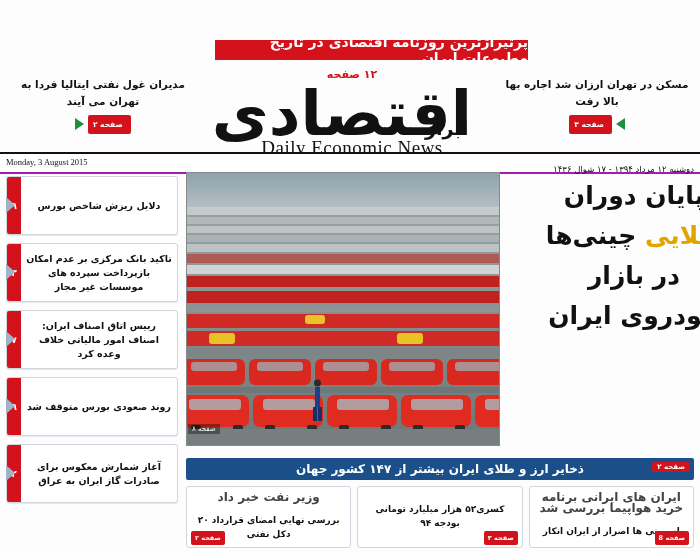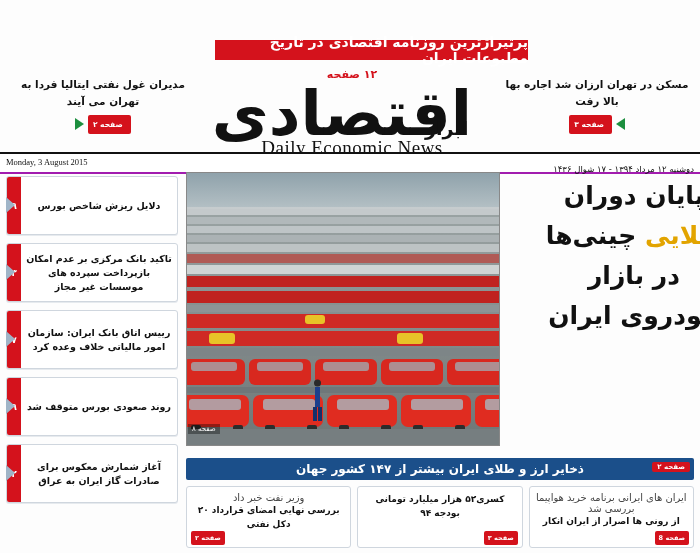--- a/index.html
+++ b/index.html
@@ -160,22 +160,22 @@
     position:absolute;left:186px;top:486px;width:508px;height:62px;
     display:flex;flex-direction:row-reverse;gap:6px;
   }
   .bbox{
     flex:1;border:1px solid #cfd6de;border-radius:3px;background:#fff;
     position:relative;direction:rtl;text-align:center;
     padding:5px 6px 0 6px;
     font-size:9px;font-weight:bold;color:#111;line-height:14px;
   }
   .bbox .lead{
-    font-size:10px;font-weight:normal;color:#444;line-height:11px;
-    display:block;margin-bottom:0;
+    font-size:12px;font-weight:bold;color:#444;line-height:11px;
+    display:block;margin-bottom:10px;
   }
   .bbox .ptag{
     position:absolute;right:4px;bottom:2px;
     background:#d4121c;color:#fff;font-size:6.5px;padding:0 4px;border-radius:2px;
   }
   .bbox .ptagL{
     position:absolute;left:4px;bottom:2px;
     background:#d4121c;color:#fff;font-size:6.5px;padding:0 4px;border-radius:2px;
   }
 </style>
@@ -232,21 +232,21 @@
       <div class="btxt">دلایل ریزش شاخص بورس</div>
       <div class="arrow"></div>
     </div>
     <div class="brief">
       <div class="bar">۳</div>
       <div class="btxt">تاکید بانک مرکزی بر عدم امکان بازپرداخت سپرده های موسسات غیر مجاز</div>
       <div class="arrow"></div>
     </div>
     <div class="brief">
       <div class="bar">۷</div>
-      <div class="btxt">رییس اتاق بانک ایران: سازمان امور مالیاتی خلاف وعده کرد</div>
+      <div class="btxt">رییس اتاق اصناف ایران: اصناف امور مالیاتی خلاف وعده کرد</div>
       <div class="arrow"></div>
     </div>
     <div class="brief">
       <div class="bar">۹</div>
       <div class="btxt">روند صعودی بورس متوقف شد</div>
       <div class="arrow"></div>
     </div>
     <div class="brief">
       <div class="bar">۲</div>
       <div class="btxt">آغاز شمارش معکوس برای صادرات گاز ایران به عراق</div>

